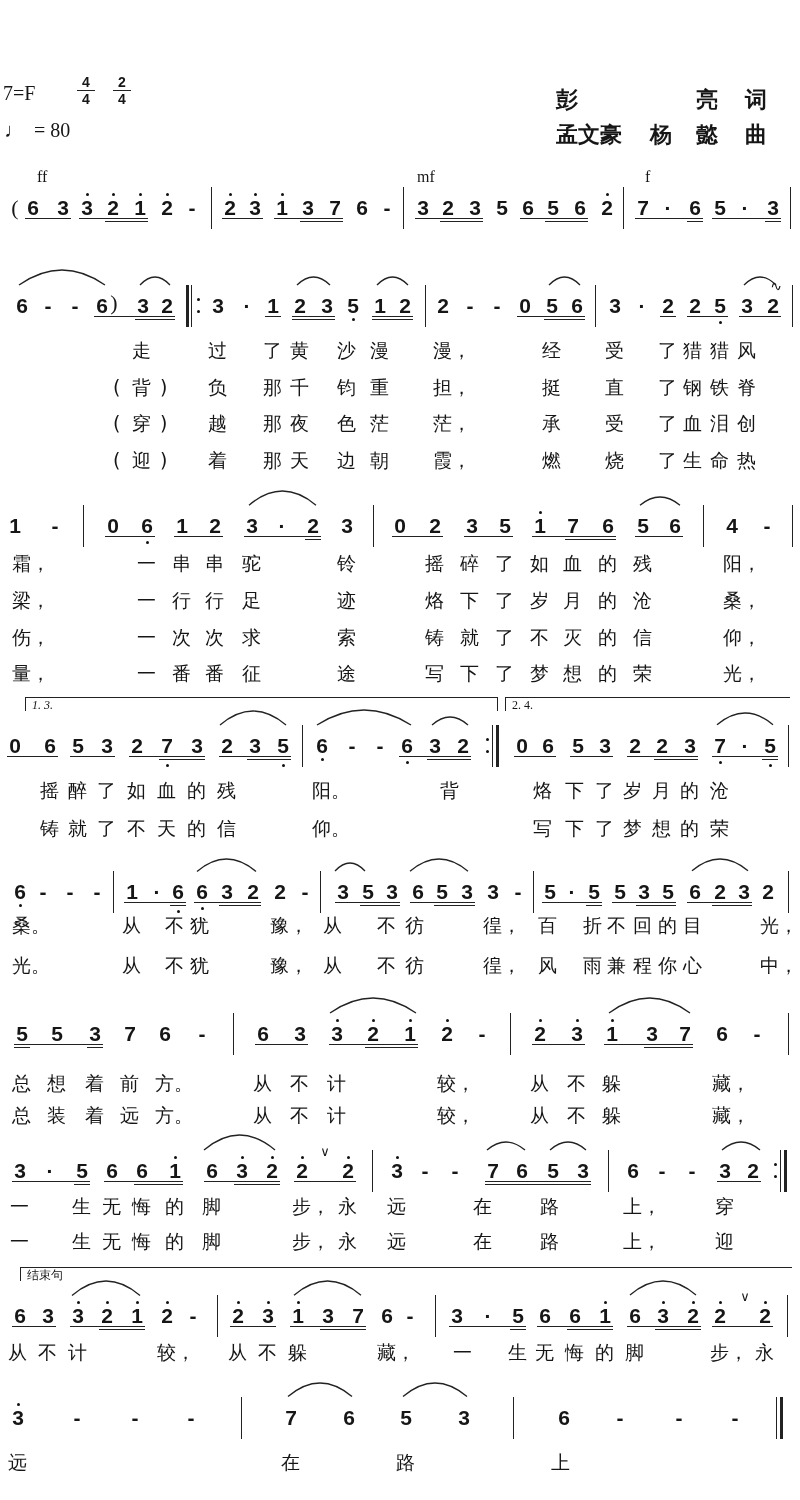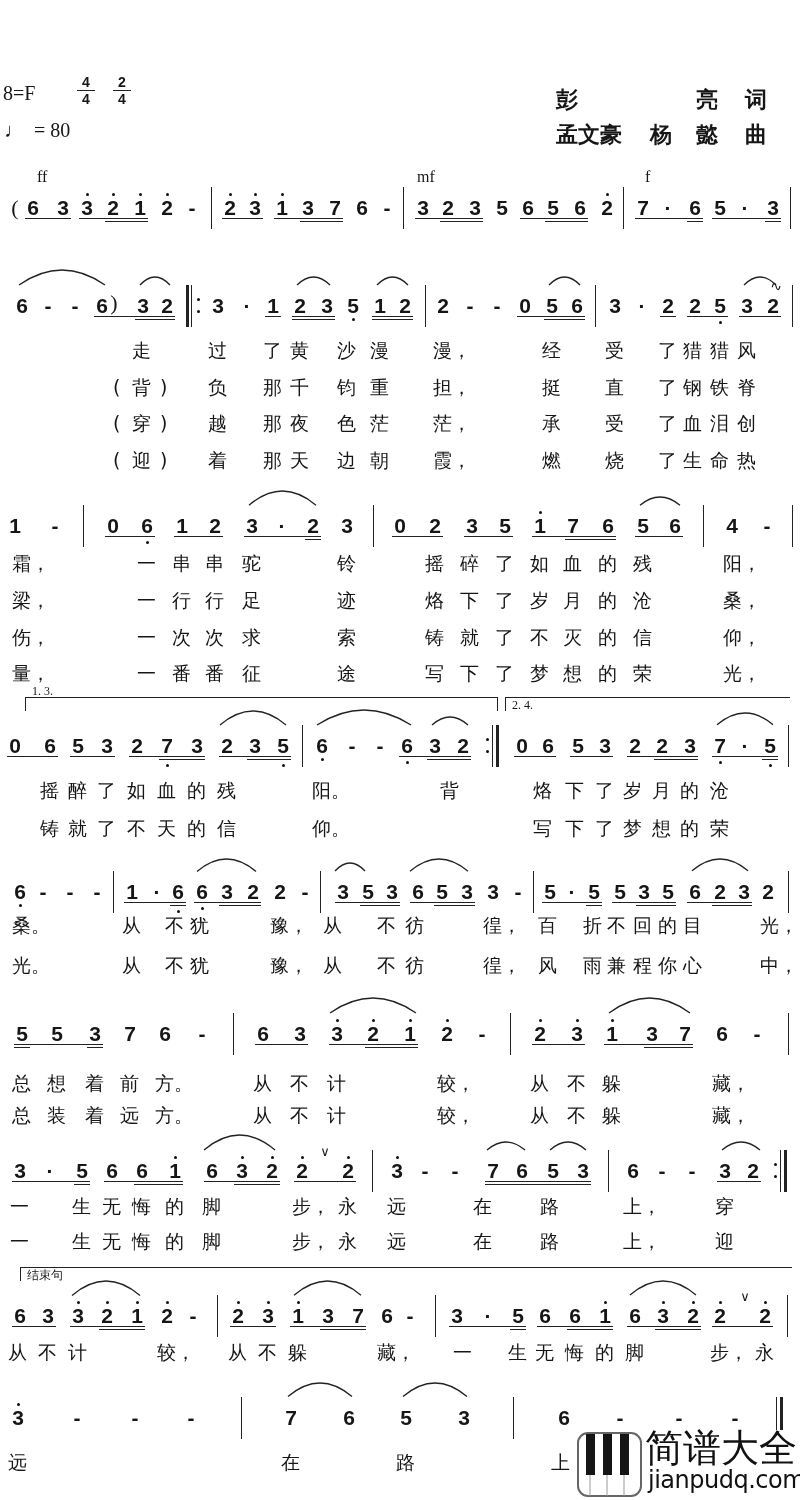--- a/index.html
+++ b/index.html
@@ -31,21 +31,21 @@
   .wm{position:absolute;left:577px;top:1430px;width:223px;height:70px;background:#fff;}
   .wm svg{position:absolute;left:0;top:2px;}
   .wm-brand{position:absolute;left:68px;top:-1px;font-family:"DejaVu Sans",sans-serif;font-size:38px;line-height:38px;color:#111;white-space:nowrap;}
   .wm-url{position:absolute;left:71px;top:36px;font-family:"DejaVu Sans",sans-serif;font-size:24px;line-height:28px;color:#111;white-space:nowrap;letter-spacing:-0.5px;}
 </style>
 </head>
 <body>
 
 <div id="score">
 
-  <div class="key">8=F</div>
+  <div class="key">7=F</div>
   <div class="timesig" style="left:77px">
     <span>4</span>
     <span class="fl"></span>
     <span>4</span>
   </div>
   <div class="timesig" style="left:113px">
     <span>2</span>
     <span class="fl"></span>
     <span>4</span>
   </div>
@@ -345,21 +345,21 @@
         <span class="lyric" style="left: 460px; top: 673px;">下</span>
         <span class="lyric" style="left: 495px; top: 673px;">了</span>
         <span class="lyric" style="left: 530px; top: 673px;">梦</span>
         <span class="lyric" style="left: 563px; top: 673px;">想</span>
         <span class="lyric" style="left: 598px; top: 673px;">的</span>
         <span class="lyric" style="left: 633px; top: 673px;">荣</span>
         <span class="lyric" style="left: 723px; top: 673px;">光，</span>
       </div>
       <div class="score-line">
         <div class="bracket closed" style="left: 25px; top: 697px; width: 473px;"></div>
-        <span class="bracket-label" style="left: 32px; top: 685px;">1. 3.</span>
+        <span class="bracket-label" style="left: 32px; top: 699px; font-style: italic;">1. 3.</span>
         <div class="bracket" style="left: 505px; top: 697px; width: 285px;"></div>
         <span class="bracket-label" style="left: 512px; top: 699px;">2. 4.</span>
         <span class="tok note" style="left: 15px; top: 745px;">0</span>
         <span class="tok note" style="left: 50px; top: 745px;">6</span>
         <span class="tok note" style="left: 78px; top: 745px;">5</span>
         <span class="tok note" style="left: 107px; top: 745px;">3</span>
         <span class="tok note" style="left: 137px; top: 745px;">2</span>
         <span class="tok note" style="left: 167px; top: 745px;">7</span>
         <div class="dot" style="left: 167px; top: 765px;"></div>
         <span class="tok note" style="left: 197px; top: 745px;">3</span>
@@ -814,26 +814,13 @@
         <svg class="slur" width="66" height="17.52" style="left: 402px; top: 1381.48px;">
           <path d="M1 15.52 Q 33 -11.52 65 15.52" fill="none" stroke="#222" stroke-width="1.3"></path>
         </svg>
         <span class="lyric" style="left: 8px; top: 1462px;">远</span>
         <span class="lyric" style="left: 281px; top: 1462px;">在</span>
         <span class="lyric" style="left: 396px; top: 1462px;">路</span>
         <span class="lyric" style="left: 551px; top: 1462px;">上</span>
       </div>
     </div>
 
-  <div class="wm">
-    <svg width="66" height="66" viewBox="0 0 66 66">
-      <rect x="1" y="1" width="63" height="63" rx="10" ry="10" fill="#fff" stroke="#666" stroke-width="2"></rect>
-      <line x1="13" y1="42" x2="13" y2="64" stroke="#999" stroke-width="1"></line>
-      <line x1="30" y1="42" x2="30" y2="64" stroke="#999" stroke-width="1"></line>
-      <line x1="47" y1="42" x2="47" y2="64" stroke="#999" stroke-width="1"></line>
-      <rect x="9" y="2" width="9" height="41" fill="#151515"></rect>
-      <rect x="26" y="2" width="9" height="41" fill="#151515"></rect>
-      <rect x="43" y="2" width="9" height="41" fill="#151515"></rect>
-    </svg>
-    <span class="wm-brand">简谱大全</span>
-    <span class="wm-url">jianpudq.com</span>
-  </div>
 </div>
 
 </body></html>

